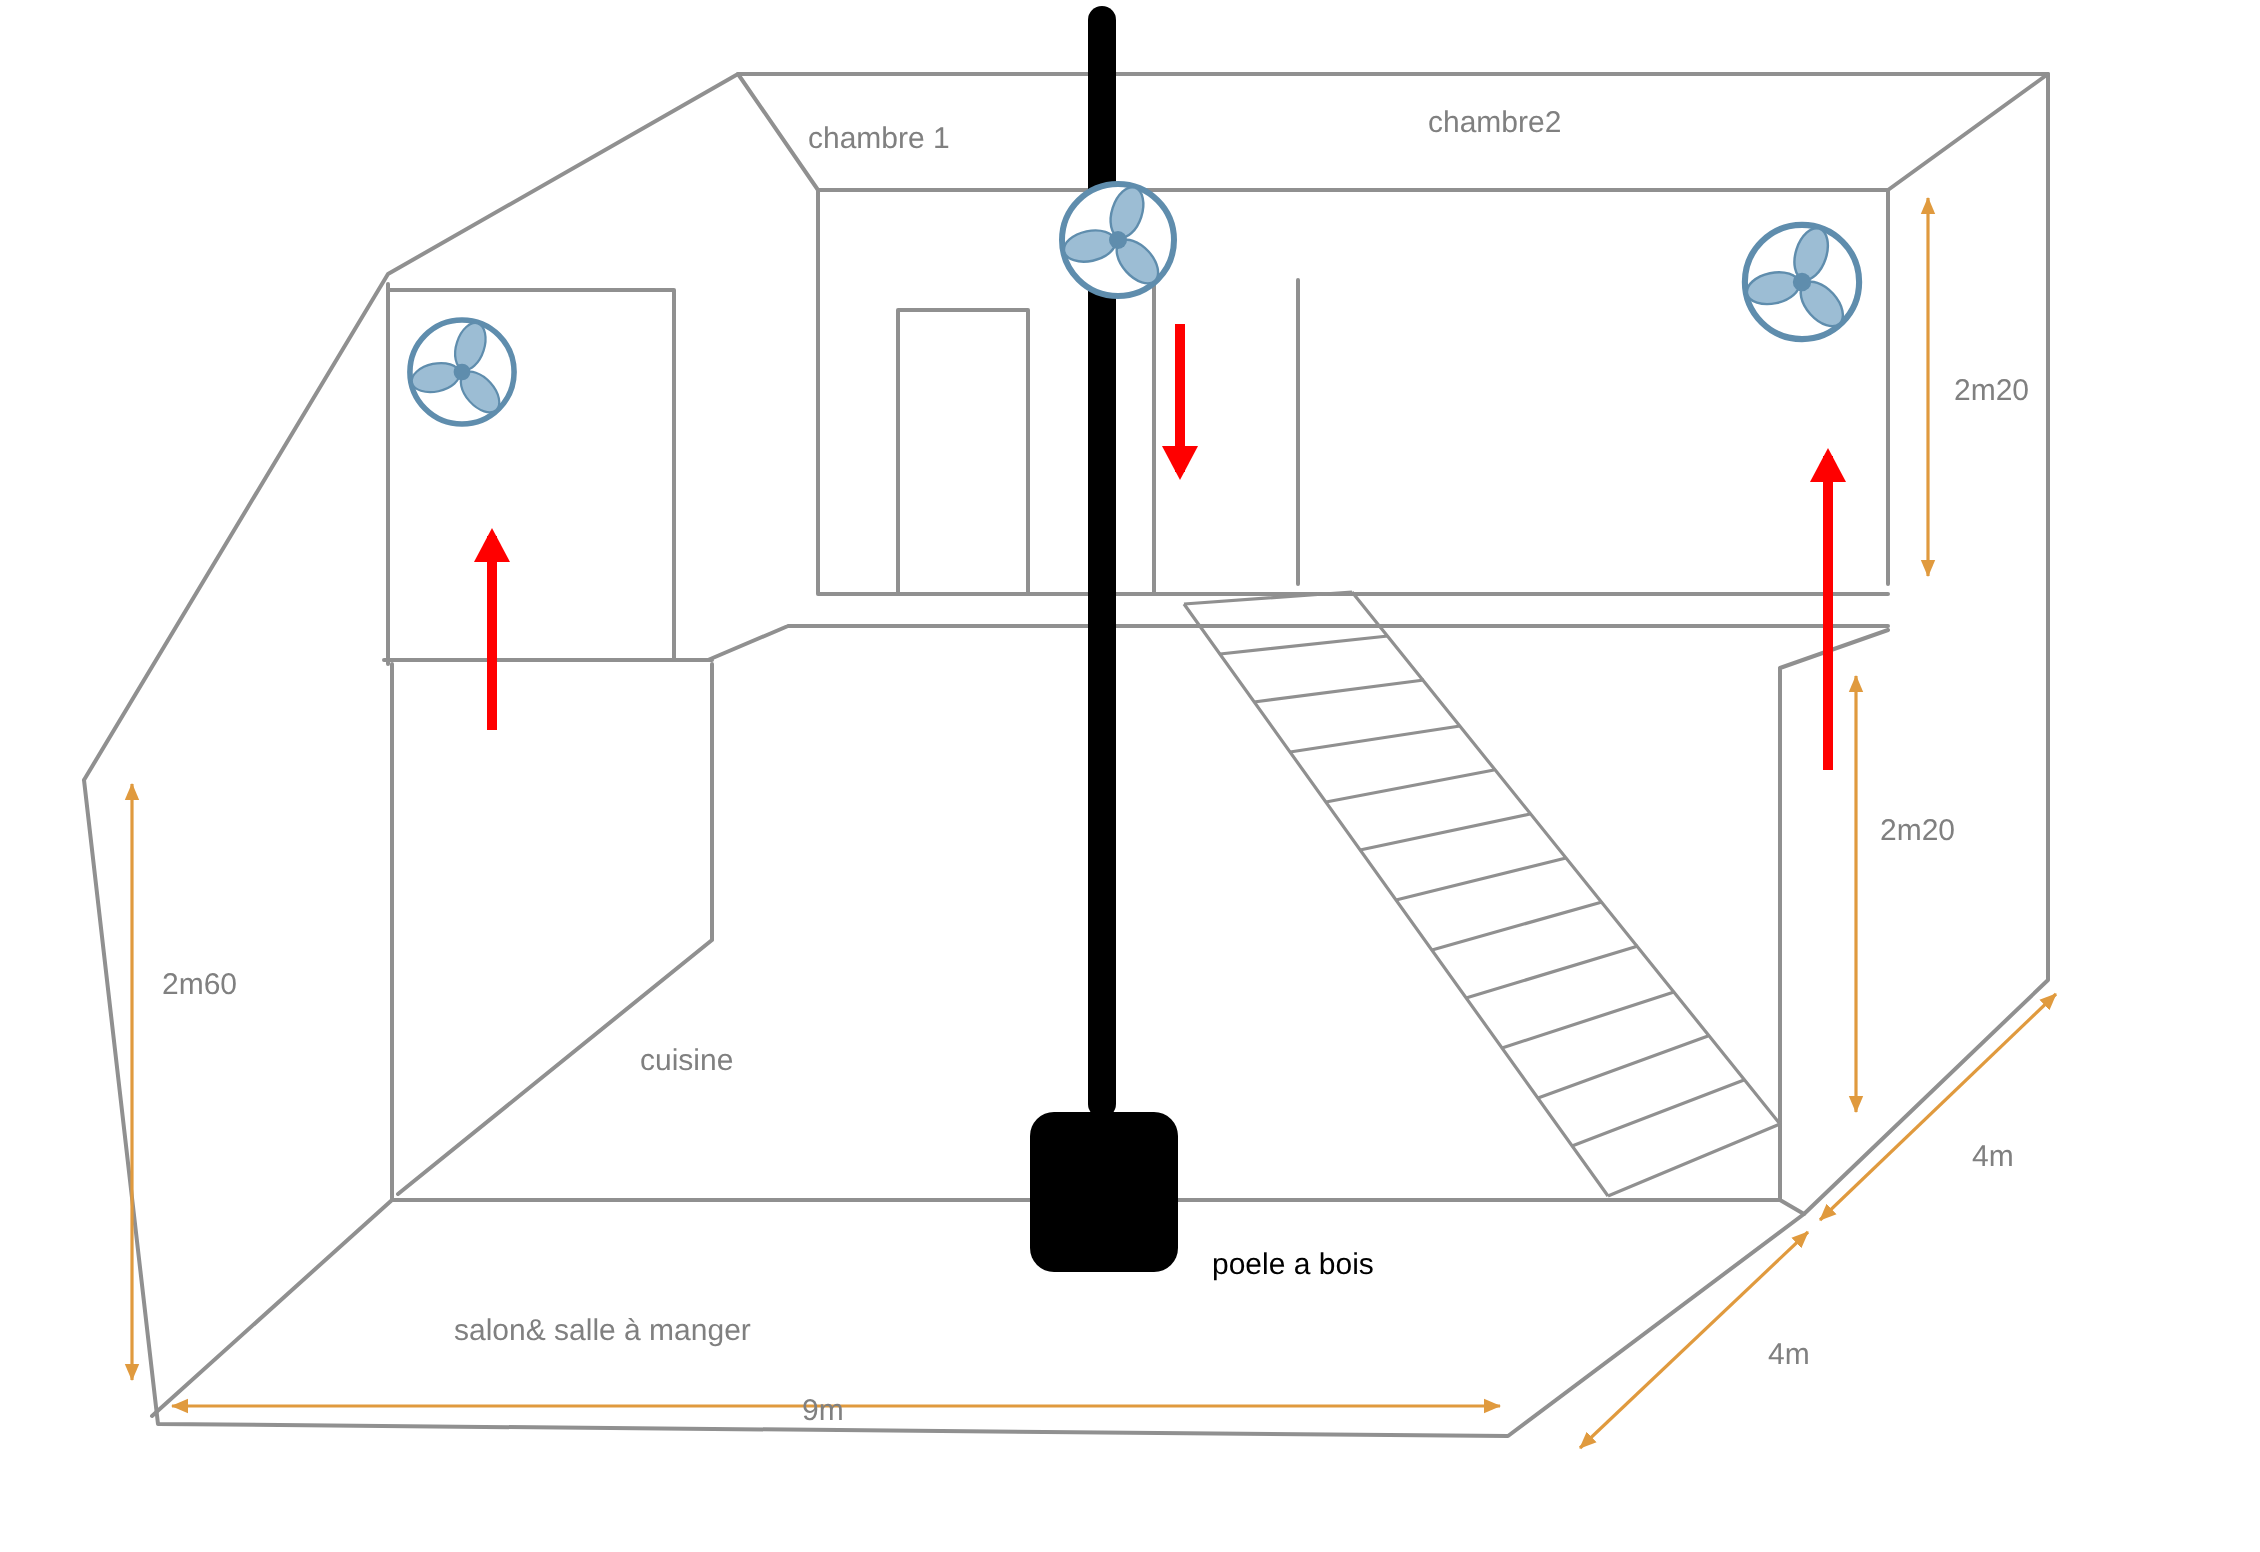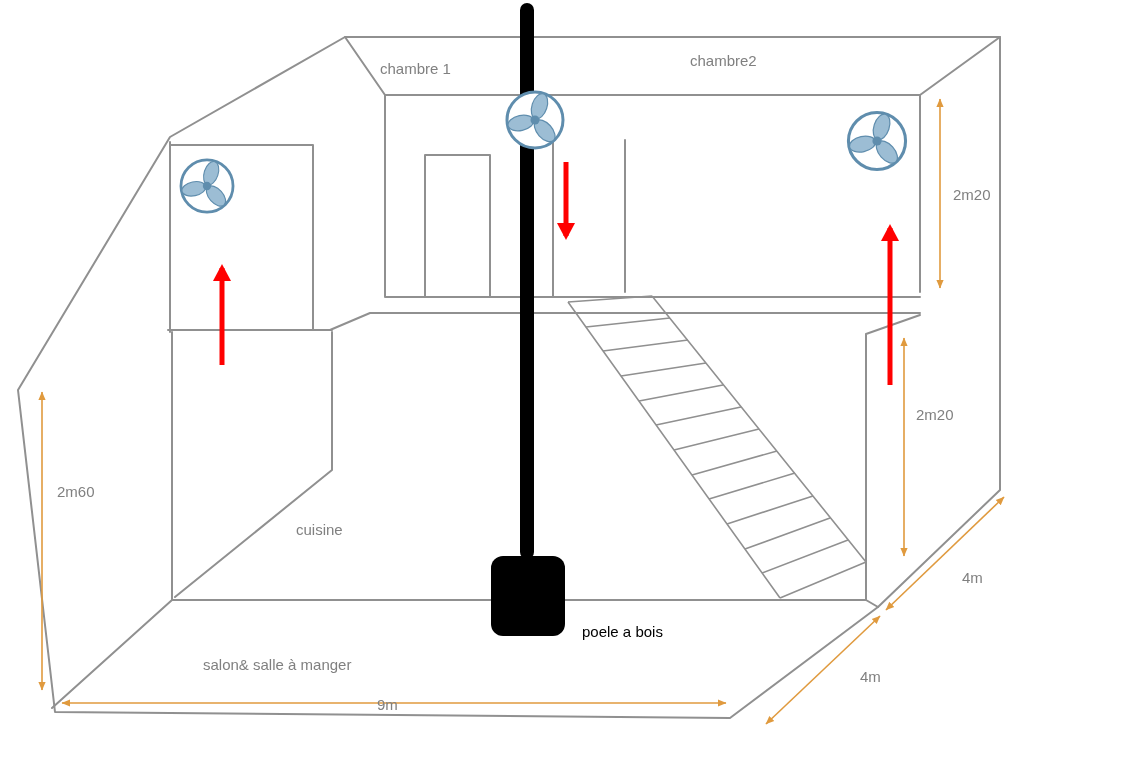--- a/index.html
+++ b/index.html
@@ -12,20 +12,21 @@
     --color-chimney:#000000;
     --color-background:#ffffff;
   }
   html,body{margin:0;padding:0;background:#fff;}
   .canvas{
     position:relative;
     width:1014px;height:776px;
     background:var(--color-background);
     overflow:hidden;
     font-family:"Liberation Sans", sans-serif;
+    margin-left:24px;
   }
   svg{display:block;}
   .struct{stroke:var(--color-line);stroke-width:2;fill:none;stroke-linecap:round;stroke-linejoin:round;}
   .struct-thin{stroke:var(--color-line);stroke-width:1.6;fill:none;}
   .dim{stroke:var(--color-dimension);stroke-width:1.6;fill:none;}
   .redflow{stroke:var(--color-arrow);stroke-width:5;fill:none;}
   .lbl{fill:var(--color-text);font-size:15px;font-family:"Liberation Sans",sans-serif;}
   .lbl-black{fill:#000000;font-size:15px;font-family:"Liberation Sans",sans-serif;}
 </style>
 </head>

